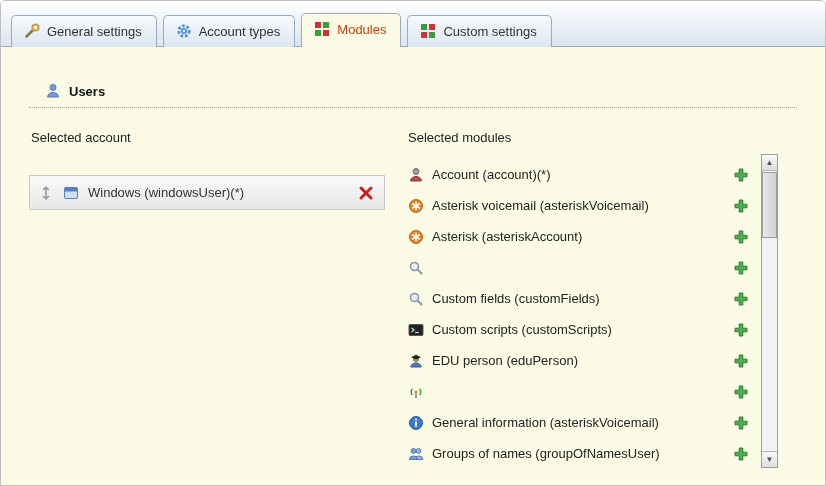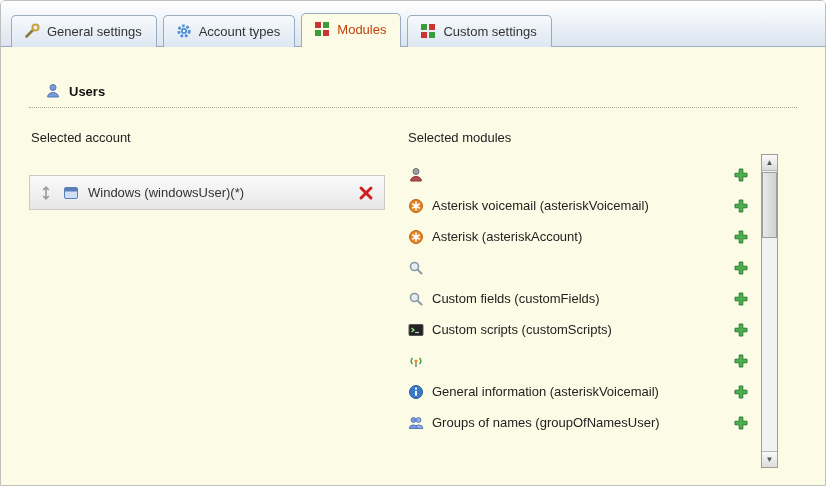--- a/index.html
+++ b/index.html
@@ -220,20 +220,21 @@
 
         <div class="avail-list">
 
           <div class="avail-row">
             <span class="icon16">
               <svg viewBox="0 0 16 16" width="16" height="16">
                 <circle cx="8" cy="4.5" r="3" fill="#9aa0a8" stroke="#6b7078"></circle>
                 <path d="M2.5 14 a5.5 4.5 0 0 1 11 0 Z" fill="#b84c4c" stroke="#8a3a3a"></path>
               </svg>
             </span>
+            <span class="row-label">Account (account)(*)</span>
             <span class="spacer"></span>
             <button class="icon-btn">
               <span class="icon16">
                 <svg viewBox="0 0 16 16" width="16" height="16">
                     <path d="M6.2 2 h3.6 v4.2 H14 v3.6 H9.8 V14 H6.2 V9.8 H2 V6.2 h4.2 Z" fill="#4CAF50" stroke="#2e7d32" stroke-width="1"></path>
                   </svg>
               </span>
             </button>
           </div>
 
@@ -320,20 +321,38 @@
             <span class="spacer"></span>
             <button class="icon-btn">
               <span class="icon16">
                 <svg viewBox="0 0 16 16" width="16" height="16">
                     <path d="M6.2 2 h3.6 v4.2 H14 v3.6 H9.8 V14 H6.2 V9.8 H2 V6.2 h4.2 Z" fill="#4CAF50" stroke="#2e7d32" stroke-width="1"></path>
                   </svg>
               </span>
             </button>
           </div>
 
+          <div class="avail-row">
+            <span class="icon16">
+              <svg viewBox="0 0 16 16" width="16" height="16">
+                <circle cx="8" cy="6" r="2.6" fill="#c9a36a" stroke="#8a6f44"></circle>
+                <path d="M2.8 14 a5.2 4 0 0 1 10.4 0 Z" fill="#5577bb" stroke="#3a5a94"></path>
+                <path d="M3 4.2 L8 1.8 L13 4.2 L8 6.4 Z" fill="#222222"></path>
+              </svg>
+            </span>
+            <span class="row-label">EDU person (eduPerson)</span>
+            <span class="spacer"></span>
+            <button class="icon-btn">
+              <span class="icon16">
+                <svg viewBox="0 0 16 16" width="16" height="16">
+                    <path d="M6.2 2 h3.6 v4.2 H14 v3.6 H9.8 V14 H6.2 V9.8 H2 V6.2 h4.2 Z" fill="#4CAF50" stroke="#2e7d32" stroke-width="1"></path>
+                  </svg>
+              </span>
+            </button>
+          </div>
 
           <div class="avail-row">
             <span class="icon16">
               <svg viewBox="0 0 16 16" width="16" height="16">
                 <path d="M4.5 5 a4.5 4.5 0 0 0 0 6" stroke="#3a9d3a" fill="none" stroke-width="1.4"></path>
                 <path d="M11.5 5 a4.5 4.5 0 0 1 0 6" stroke="#3a9d3a" fill="none" stroke-width="1.4"></path>
                 <circle cx="8" cy="8" r="1.6" fill="#e8821e"></circle>
                 <path d="M8 9.5 V14" stroke="#777777" stroke-width="1.4"></path>
               </svg>
             </span>

